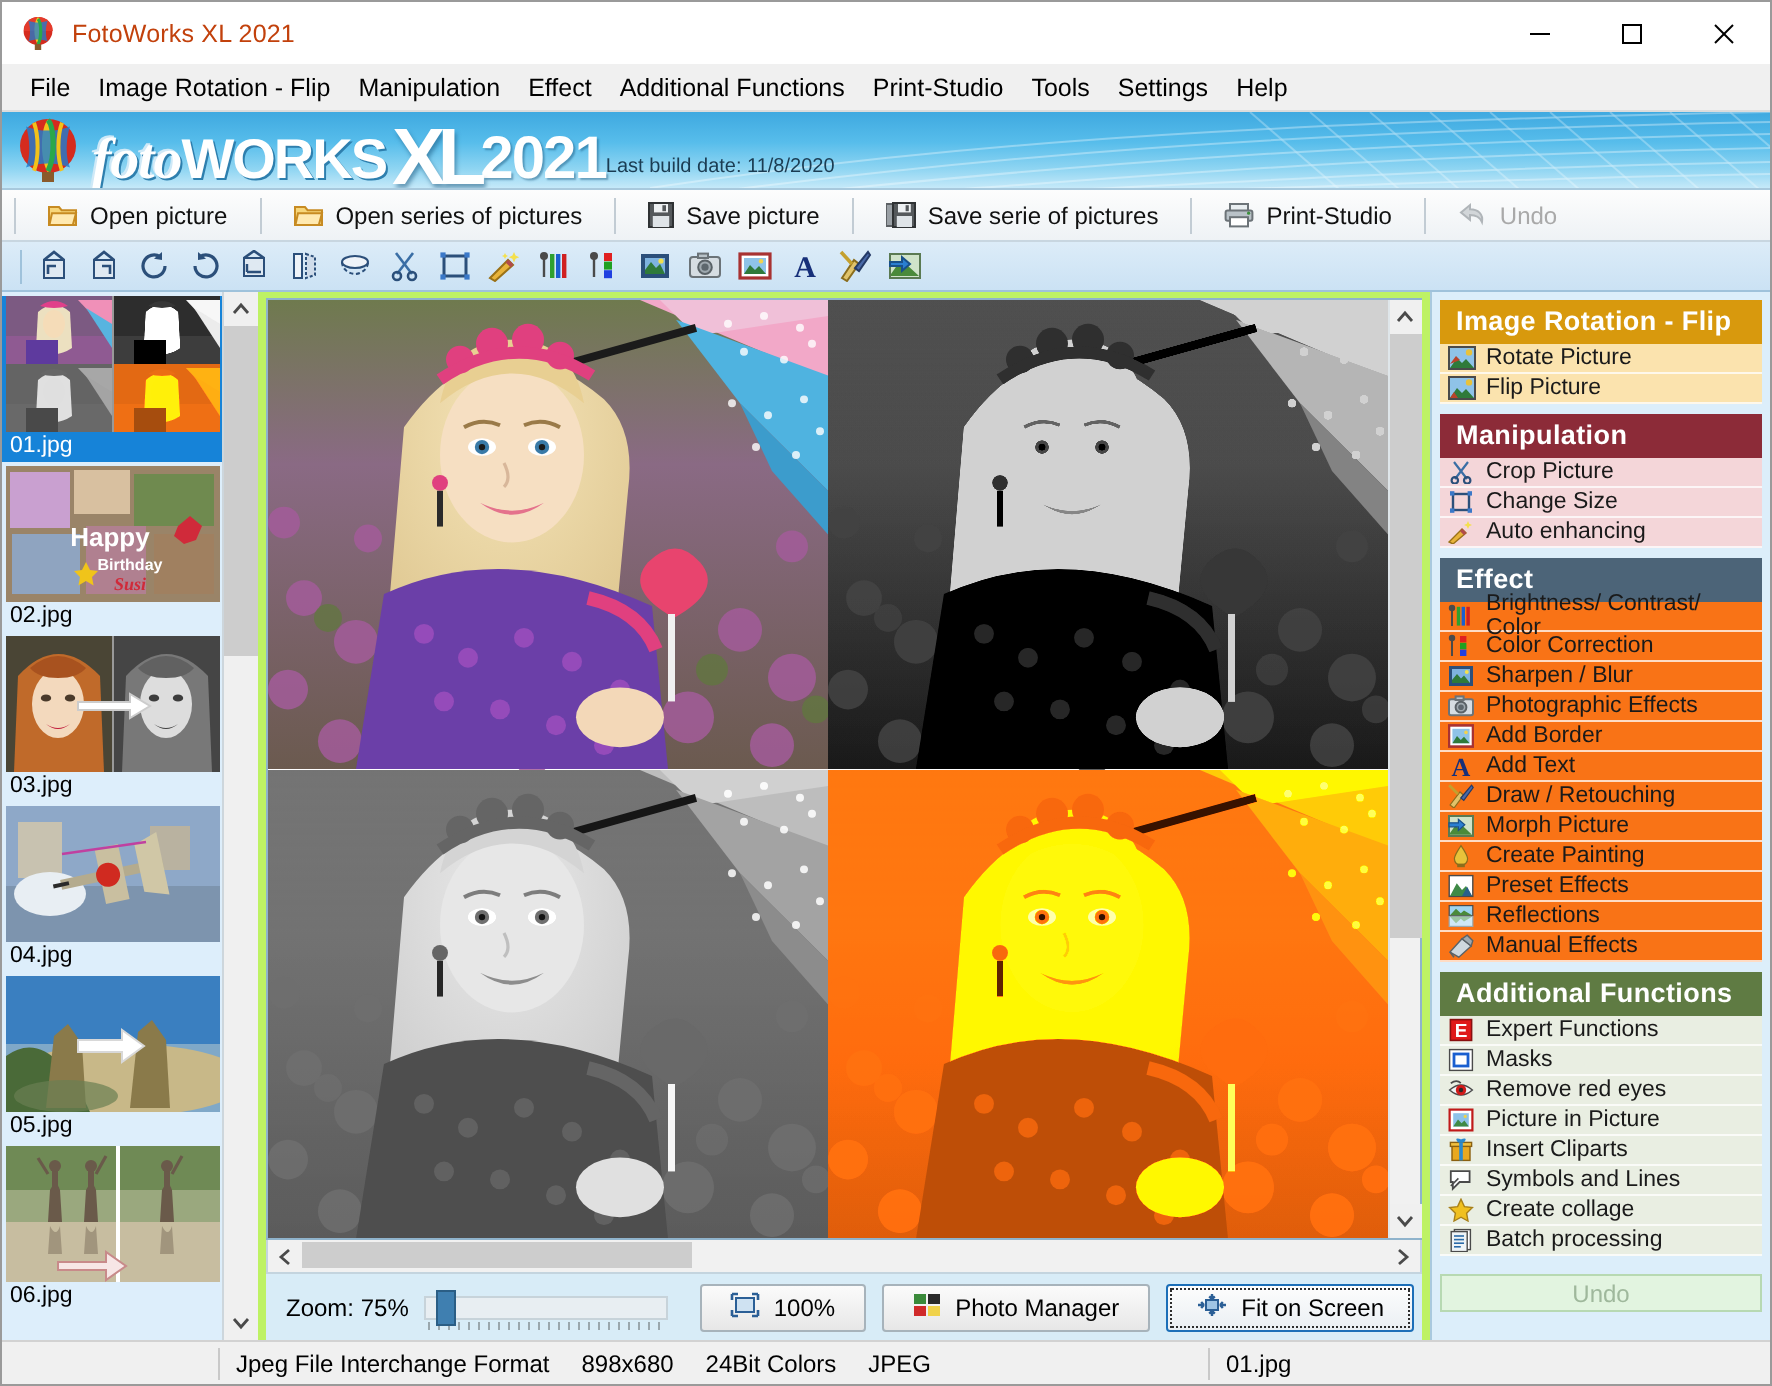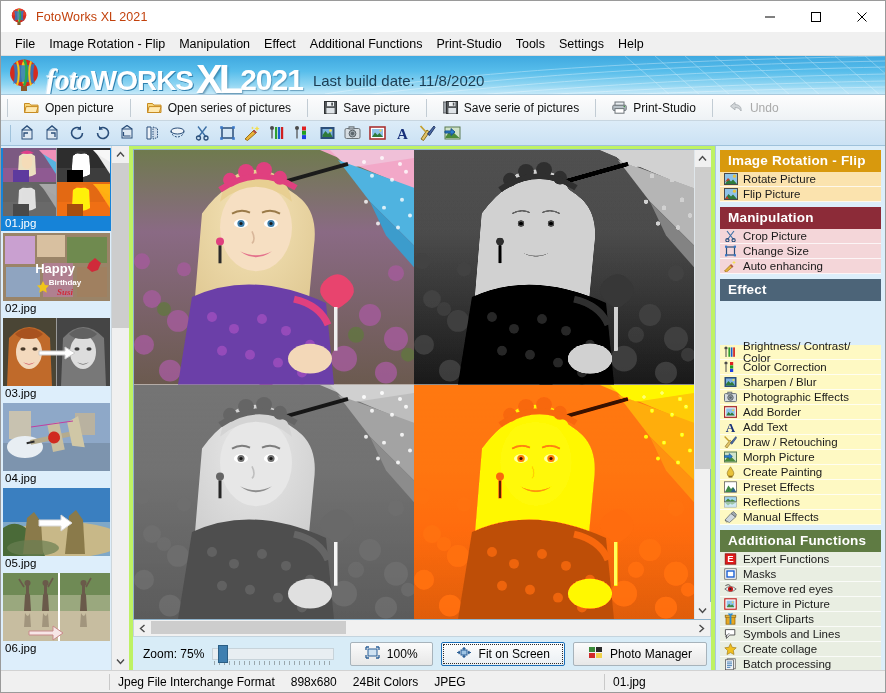--- a/index.html
+++ b/index.html
@@ -80,21 +80,21 @@
   .lt-xl {
     font-family: "Liberation Sans", sans-serif; font-weight: bold; color: #ffffff;
     font-size: 40px; line-height: 1; margin: 0 1px 0 3px; letter-spacing: -4px;
     text-shadow: 1px 2px 2px rgba(20,80,120,.5);
     transform: translateY(3px);
   }
   .lt-year {
     font-family: "Liberation Sans", sans-serif; font-weight: bold; color: #ffffff;
     font-size: 30px; letter-spacing: -1px; text-shadow: 1px 1px 1px rgba(20,80,120,.45);
   }
-  .build-date { font-size: 15px; color: #1b3c52; margin-left: 10px; align-self: flex-end; padding-bottom: 6px; }
+  .build-date { font-size: 10px; color: #1b3c52; align-self: flex-end; padding-bottom: 6px; }
 
   
   .bigbar {
     height: 26px; min-height: 26px;
     background: linear-gradient(180deg,#fdfdfd,#eef2f5);
     display: flex; align-items: center;
     border-bottom: 1px solid #c8d6e0;
     padding-left: 2px;
   }
   .sep { width: 1px; height: 18px; background: #c2ccd4; margin: 0 4px; flex: 0 0 auto; }
@@ -848,40 +848,40 @@
         <div style="flex:1"></div>
         <div class="zbtn">
           <span>
             <svg width="15" height="13" viewBox="0 0 15 13">
                 <rect x="3" y="3" width="9" height="7" fill="#cfe2f2" stroke="#2b5f96"></rect>
                 <path d="M1 1 L1 4 M1 1 L4 1 M14 1 L11 1 M14 1 L14 4 M1 12 L1 9 M1 12 L4 12 M14 12 L14 9 M14 12 L11 12" stroke="#2b5f96" stroke-width="1.3" fill="none"></path>
               </svg>
           </span>
           <span>100%</span>
         </div>
-        <div class="zbtn focus">
-          <span>
-            <svg width="16" height="13" viewBox="0 0 16 13">
-                <rect x="5" y="4" width="6" height="5" fill="#9fc4e4" stroke="#2b5f96"></rect>
-                <path d="M1 6.5 L4 6.5 M4 6.5 L2.6 5 M4 6.5 L2.6 8 M15 6.5 L12 6.5 M12 6.5 L13.4 5 M12 6.5 L13.4 8 M8 1 L8 3.5 M8 3.5 L6.6 2.2 M8 3.5 L9.4 2.2 M8 12 L8 9.5 M8 9.5 L6.6 10.8 M8 9.5 L9.4 10.8" stroke="#2b5f96" stroke-width="1.2" fill="none"></path>
-              </svg>
-          </span>
-          <span>Fit on Screen</span>
-        </div>
         <div class="zbtn">
           <span>
             <svg width="15" height="13" viewBox="0 0 15 13">
                 <rect x="1" y="1" width="6" height="5" fill="#3a8a3a"></rect>
                 <rect x="8" y="1" width="6" height="5" fill="#2a2a2a"></rect>
                 <rect x="1" y="7" width="6" height="5" fill="#d02a2a"></rect>
                 <rect x="8" y="7" width="6" height="5" fill="#f0d24a"></rect>
               </svg>
           </span>
           <span>Photo Manager</span>
         </div>
+        <div class="zbtn focus">
+          <span>
+            <svg width="16" height="13" viewBox="0 0 16 13">
+                <rect x="5" y="4" width="6" height="5" fill="#9fc4e4" stroke="#2b5f96"></rect>
+                <path d="M1 6.5 L4 6.5 M4 6.5 L2.6 5 M4 6.5 L2.6 8 M15 6.5 L12 6.5 M12 6.5 L13.4 5 M12 6.5 L13.4 8 M8 1 L8 3.5 M8 3.5 L6.6 2.2 M8 3.5 L9.4 2.2 M8 12 L8 9.5 M8 9.5 L6.6 10.8 M8 9.5 L9.4 10.8" stroke="#2b5f96" stroke-width="1.2" fill="none"></path>
+              </svg>
+          </span>
+          <span>Fit on Screen</span>
+        </div>
       </div>
     </div>
 
     <div class="toolpane">
 
       <div class="group">
         <div class="ghead" style="background:#D8990D;">Image Rotation - Flip</div>
         <div style="background:#FBE3AE;">
           <div class="gitem">
             <span class="gi">
@@ -941,21 +941,21 @@
                   <path d="M10 .5 l.6 1.4 1.4.6 -1.4.6 -.6 1.4 -.6-1.4 -1.4-.6 1.4-.6z" fill="#f4e04d"></path>
                 </svg>
             </span>
             <span>Auto enhancing</span>
           </div>
         </div>
       </div>
 
       <div class="group">
         <div class="ghead" style="background:#4C6478;">Effect</div>
-        <div style="background:#fef9c3;margin-top:44px;">
+        <div style="background:#f97316;">
           <div class="gitem">
             <span class="gi">
               <svg width="13" height="12" viewBox="0 0 13 12">
                   <circle cx="2" cy="2" r="1.6" fill="#4a4a4a"></circle>
                   <rect x="1.5" y="3.4" width="1" height="7.6" fill="#4a4a4a"></rect>
                   <rect x="4.4" y="1.4" width="1.7" height="9.4" fill="#2fa02f"></rect>
                   <rect x="6.8" y="1.4" width="1.7" height="9.4" fill="#1a5fd0"></rect>
                   <rect x="9.2" y="1.4" width="1.7" height="9.4" fill="#d02020"></rect>
                 </svg>
             </span>

